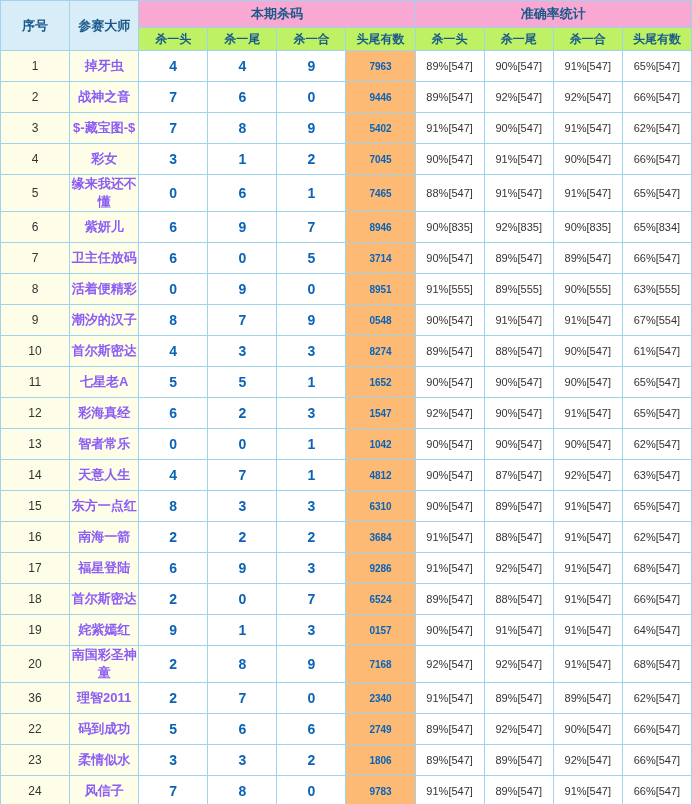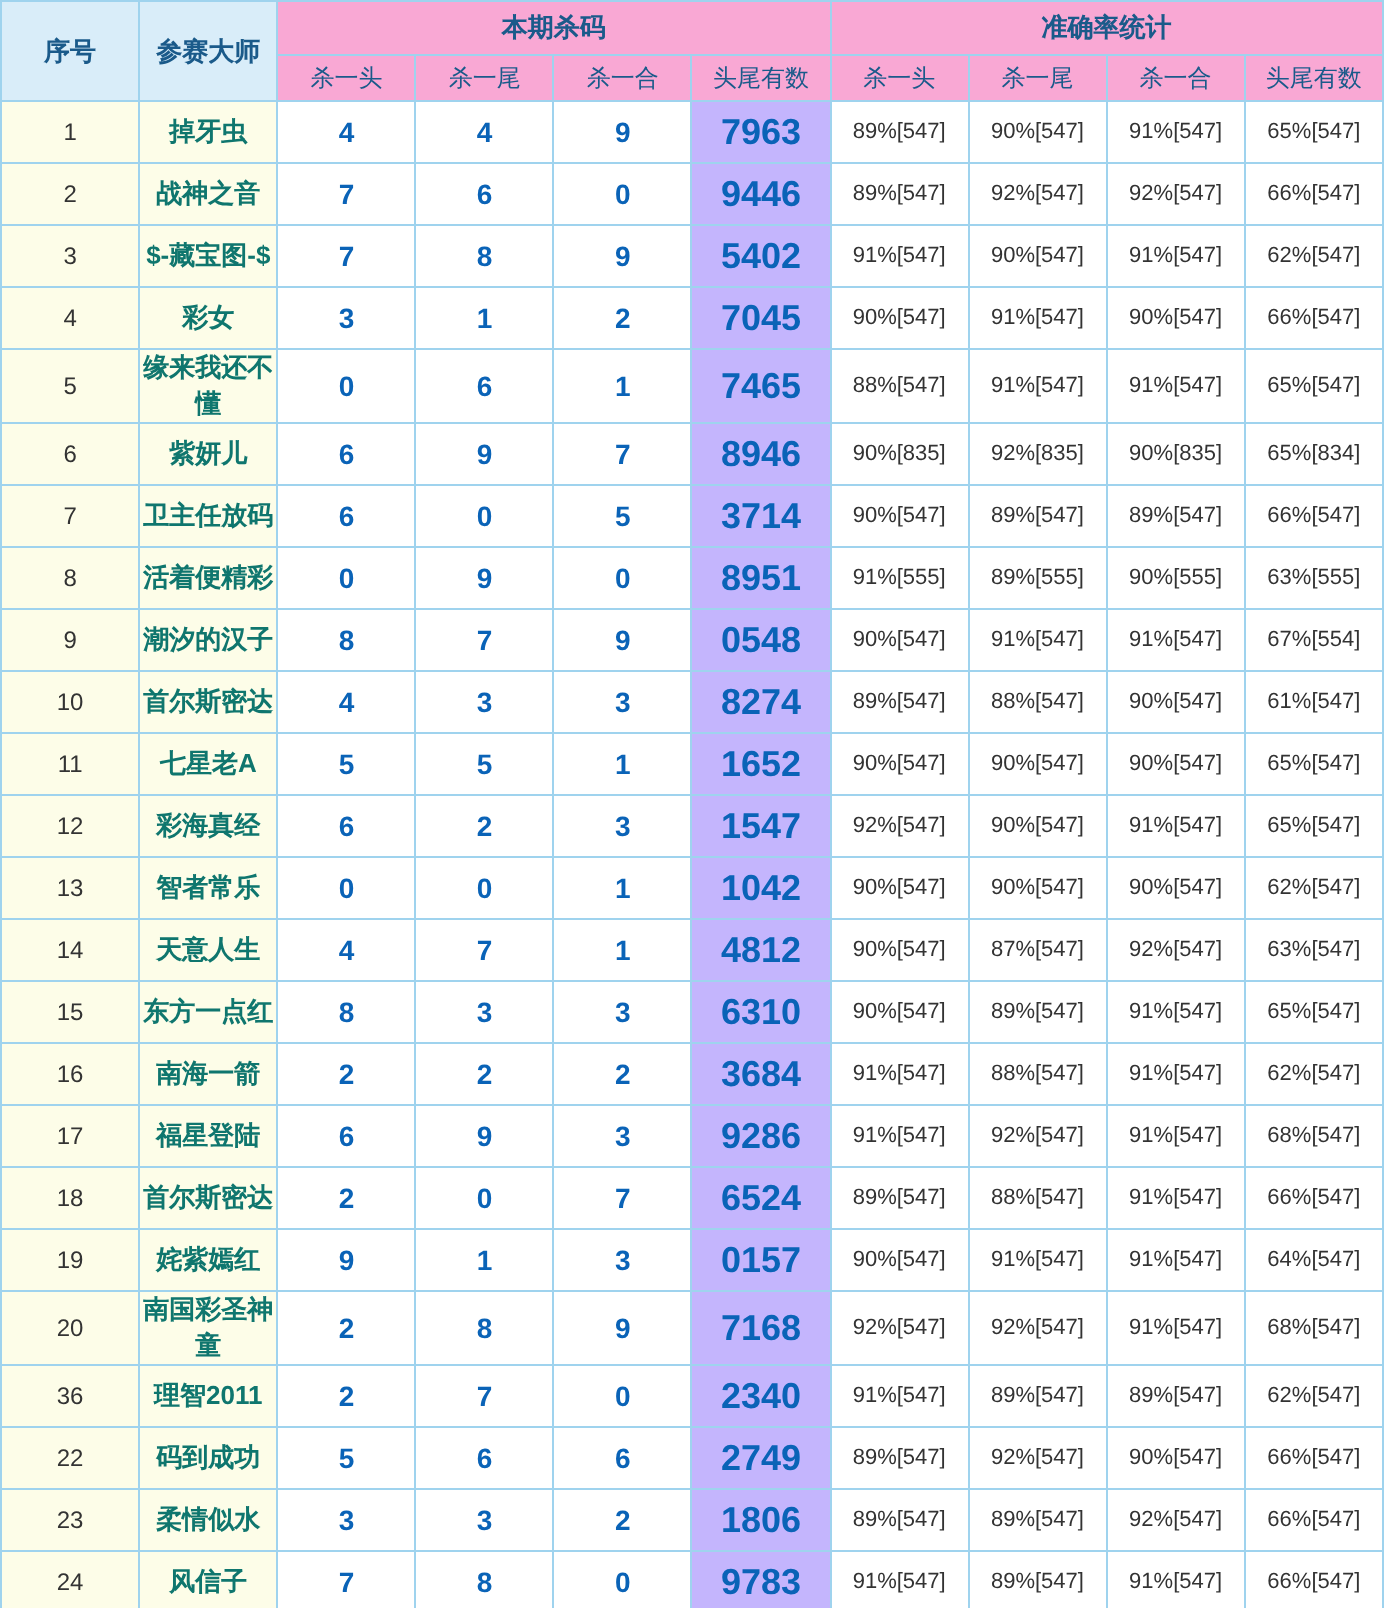--- a/index.html
+++ b/index.html
@@ -25,57 +25,57 @@
   
   .hdr-top td {
     background: #f9a8d4;
     color: #1a5a8a;
     font-size: 13px;
     font-weight: bold;
     height: 26px;
     border: 1px solid #9fd3ee;
   }
   .hdr-sub td {
-    background: #f9a8d4;
+    background: #bef264;
     color: #1a5a8a;
     font-size: 12px;
-    font-weight: normal;
+    font-weight: bold;
     height: 22px;
     border: 1px solid #9fd3ee;
   }
   .hdr-idx, .hdr-name {
     background: #d9edf9 !important;
   }
   
   .c-idx {
     width: 38px;
     background: #fdfde8;
     color: #333;
     font-size: 12px;
     height: 30px;
   }
   .c-name {
     width: 160px;
     background: #fdfde8;
-    color: #0f766e;
+    color: #8b5cf6;
     font-size: 13px;
     font-weight: bold;
   }
   .c-num {
     width: 67px;
     background: #ffffff;
     color: #0a63b7;
     font-size: 14px;
     font-weight: bold;
   }
   .c-tail {
     width: 68px;
-    background: #c4b5fd;
+    background: #fdba74;
     color: #0a63b7;
-    font-size: 18px;
+    font-size: 10px;
     font-weight: bold;
   }
   .c-rate {
     width: 61px;
     background: #ffffff;
     color: #333;
     font-size: 11px;
   }
   .c-rate.last {
     width: 62px;

